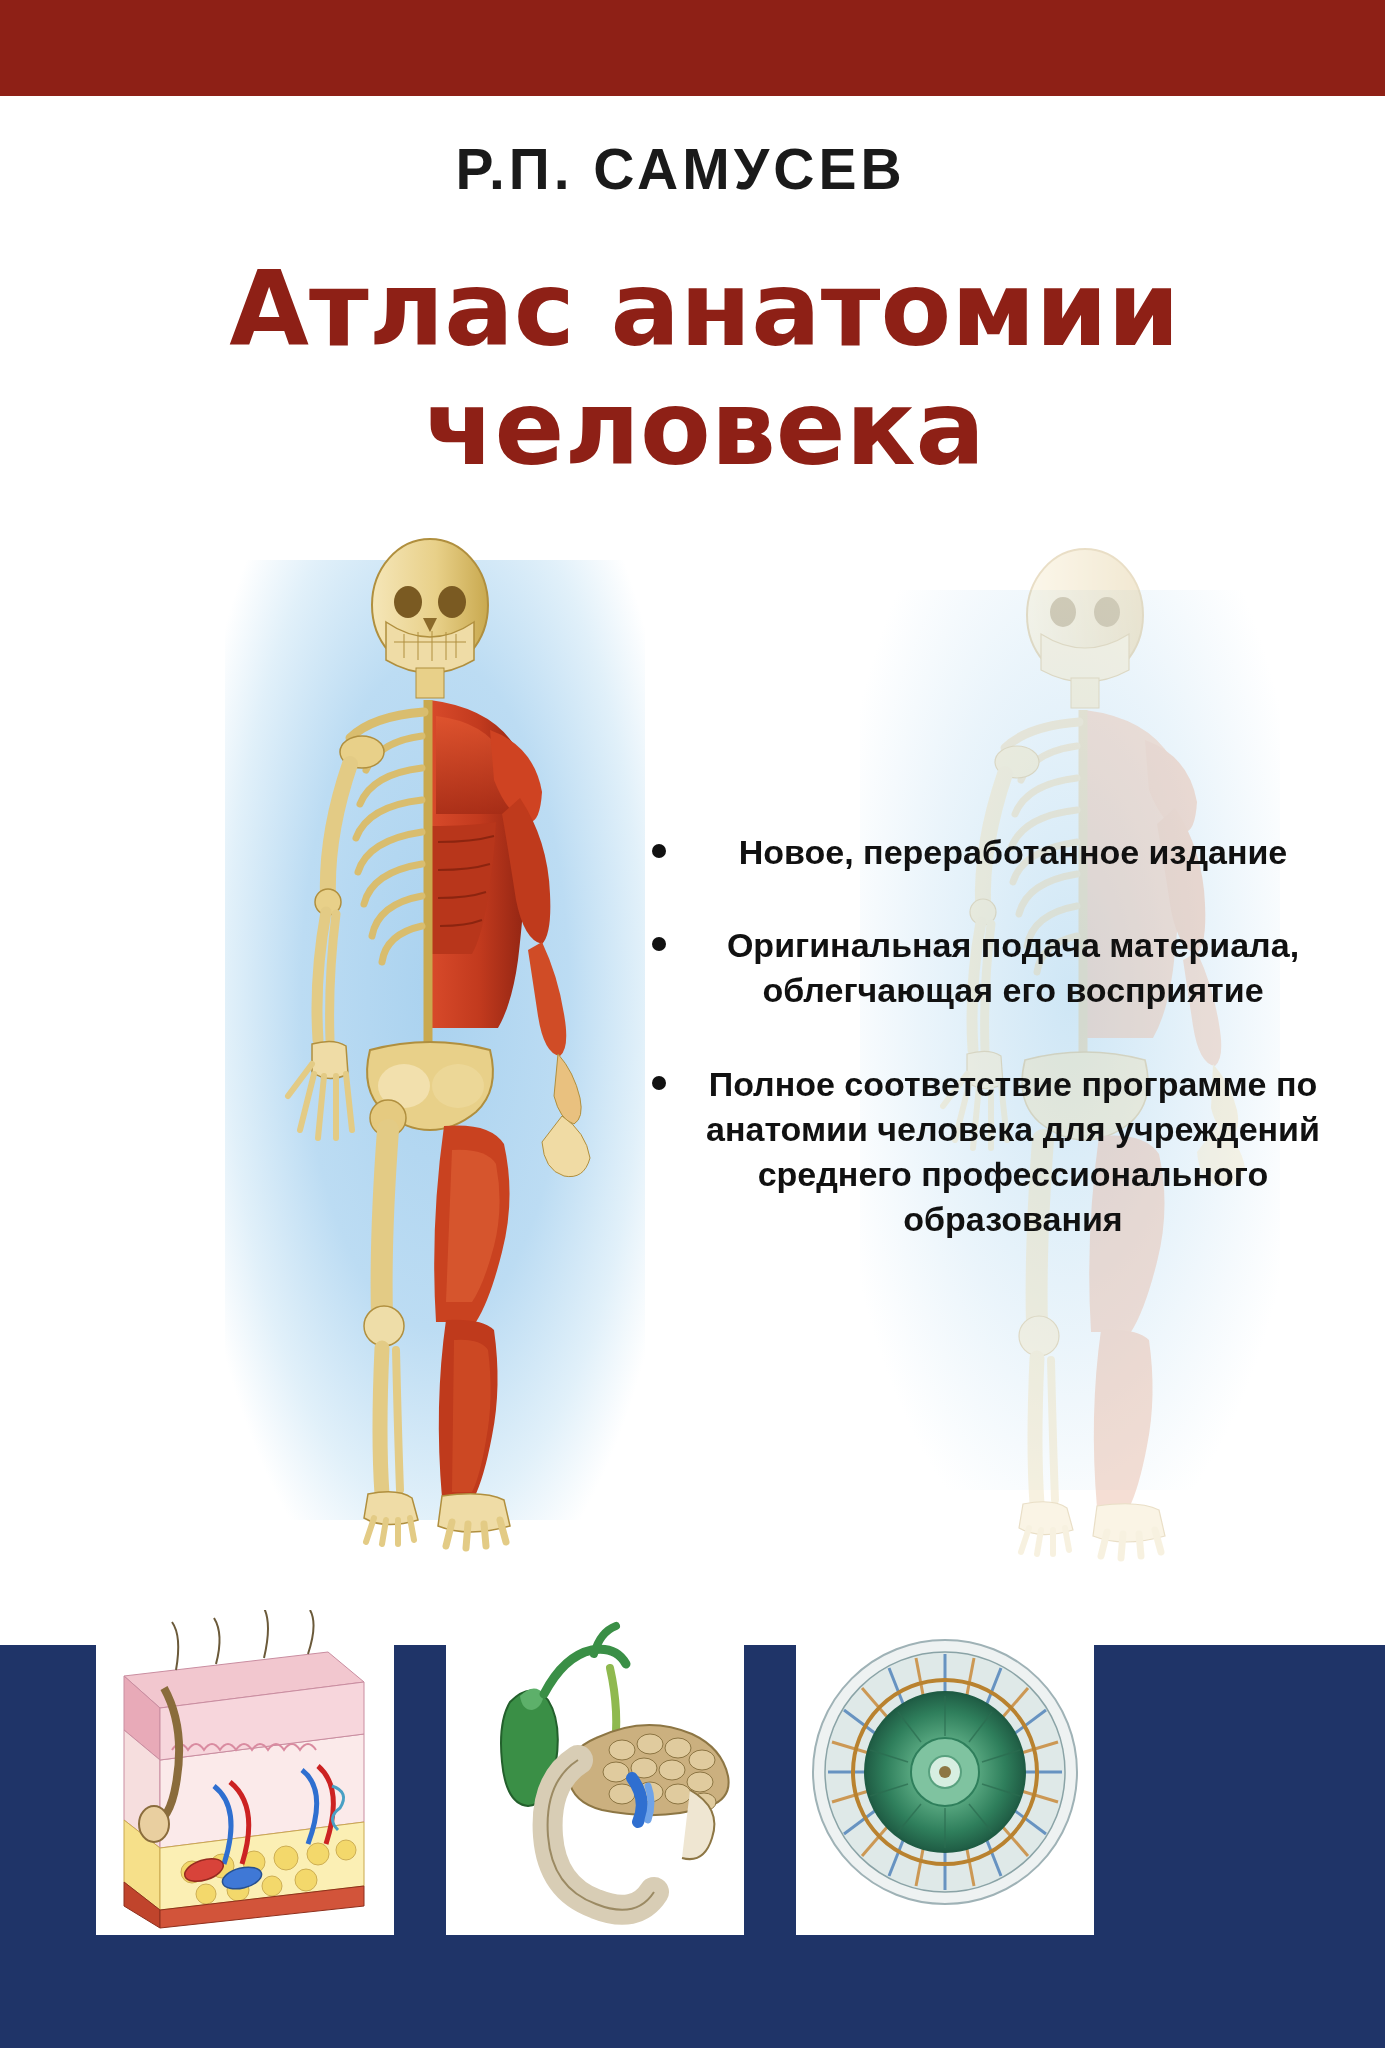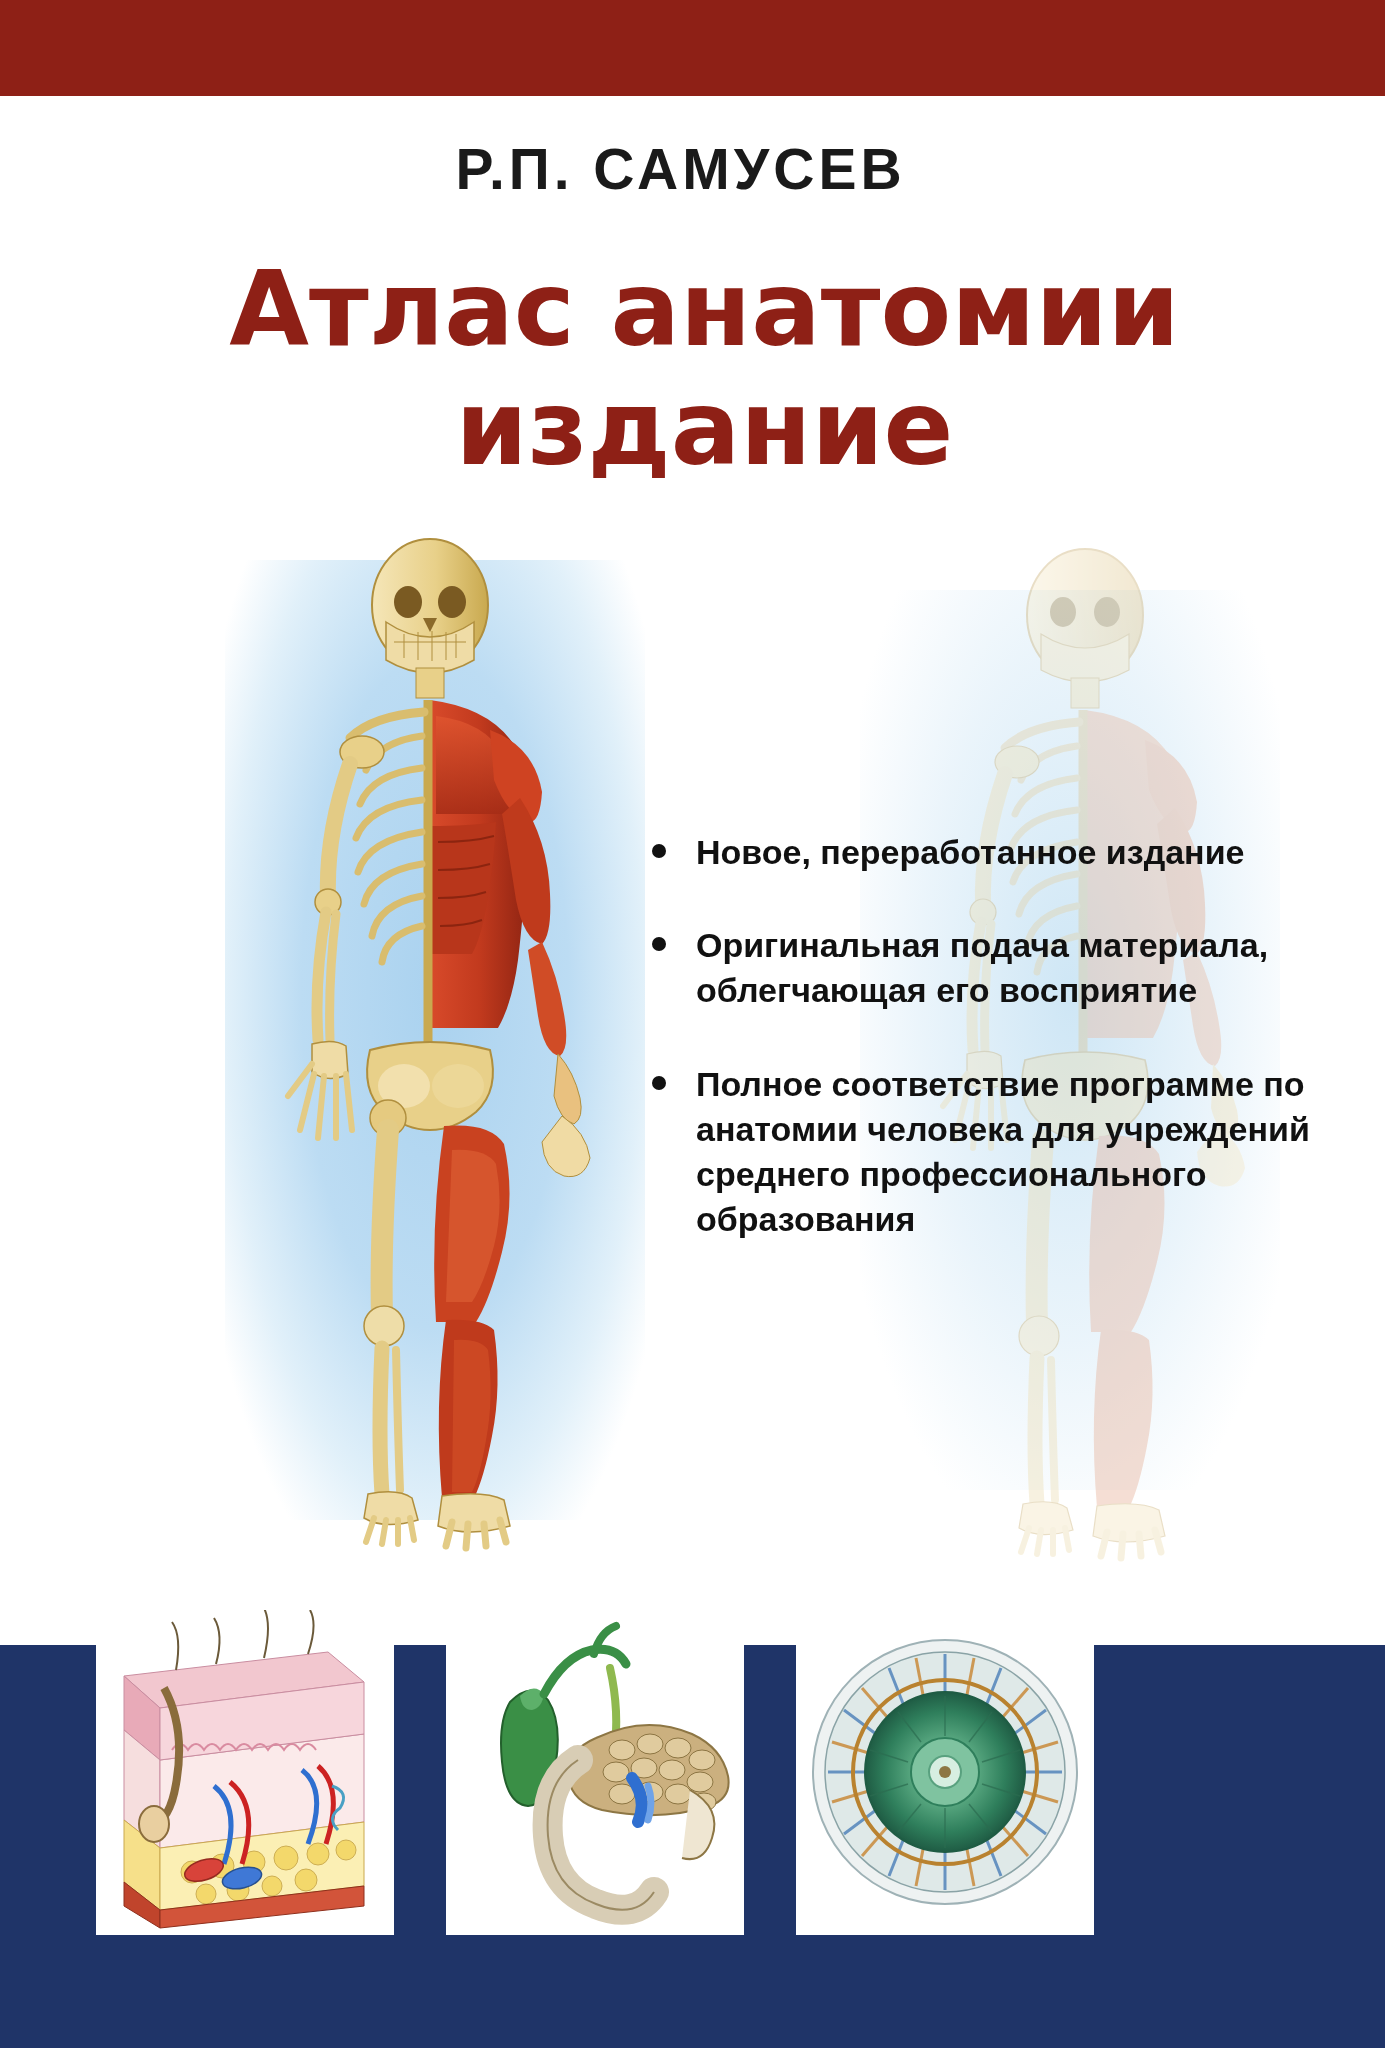--- a/index.html
+++ b/index.html
@@ -95,20 +95,21 @@
     width: 690px;
   }
   .bullet {
     position: relative;
     padding-left: 56px;
     margin-bottom: 48px;
     font-size: 34px;
     font-weight: bold;
     line-height: 1.33;
     color: #111111;
+    text-align: center;
   }
   .bullet:last-child { margin-bottom: 16px; }
   .bullet .dot {
     position: absolute;
     left: 12px;
     top: 14px;
     width: 14px;
     height: 14px;
     border-radius: 50%;
     background: #111111;
@@ -149,21 +150,21 @@
 <body>
 
 <div class="cover noselect">
 
   <div class="top-band"></div>
 
   <div class="author">Р.П. САМУСЕВ</div>
 
   <div class="title">
     <span class="title-line">Атлас анатомии</span>
-    <span class="title-line">издание</span>
+    <span class="title-line">человека</span>
   </div>
 
   <div class="illus-area">
     <div class="blue-glow"></div>
     <div class="blue-glow2"></div>
 
     <div class="figure main">
       <svg viewBox="0 0 480 1030" width="480" height="1030" xmlns="http://www.w3.org/2000/svg">
         <defs>
           <linearGradient id="boneG" x1="0" y1="0" x2="1" y2="0">

